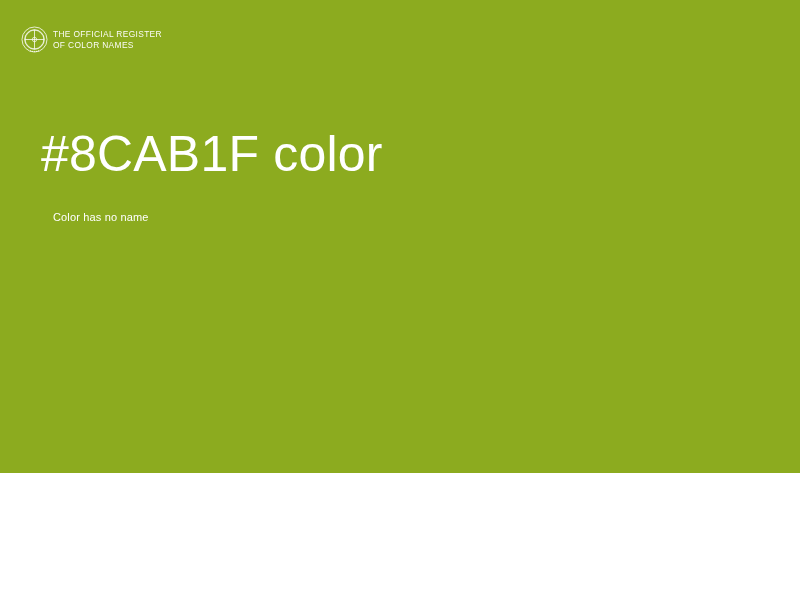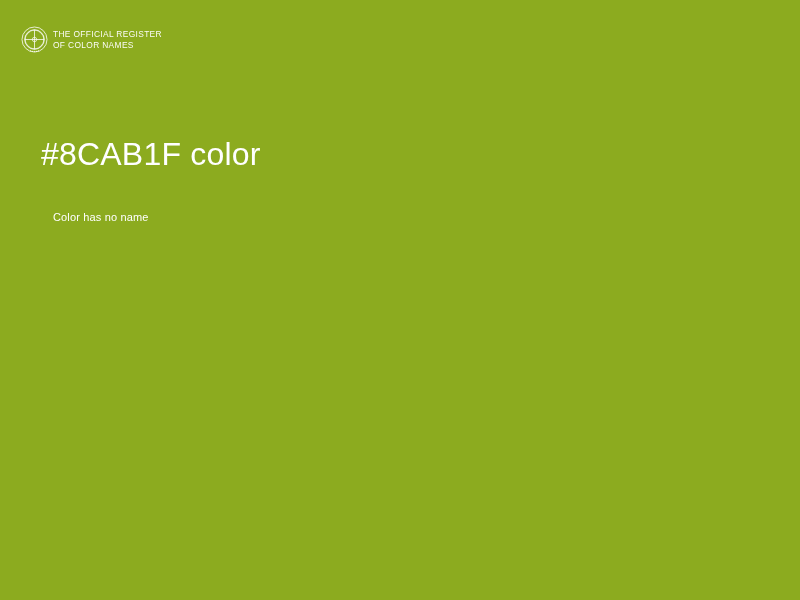--- a/index.html
+++ b/index.html
@@ -11,21 +11,21 @@
     width: 800px;
     height: 600px;
     overflow: hidden;
     font-family: "Liberation Sans", sans-serif;
     -webkit-font-smoothing: antialiased;
   }
 
   #page {
     position: relative;
     width: 800px;
-    height: 600px;
+    height: 473px;
     background: #8CAB1F;
     box-sizing: border-box;
   }
 
   
   #brand {
     position: absolute;
     left: 21px;
     top: 26px;
     display: flex;
@@ -54,21 +54,21 @@
     display: block;
   }
 
   
   #headline {
     position: absolute;
     left: 41px;
     top: 131px;
     margin: 0;
     color: #ffffff;
-    font-size: 32px;
+    font-size: 50px;
     line-height: 46px;
     font-weight: 500;
     letter-spacing: 0.2px;
     white-space: nowrap;
   }
 
   #subtitle {
     position: absolute;
     left: 41px;
     top: 198px;

